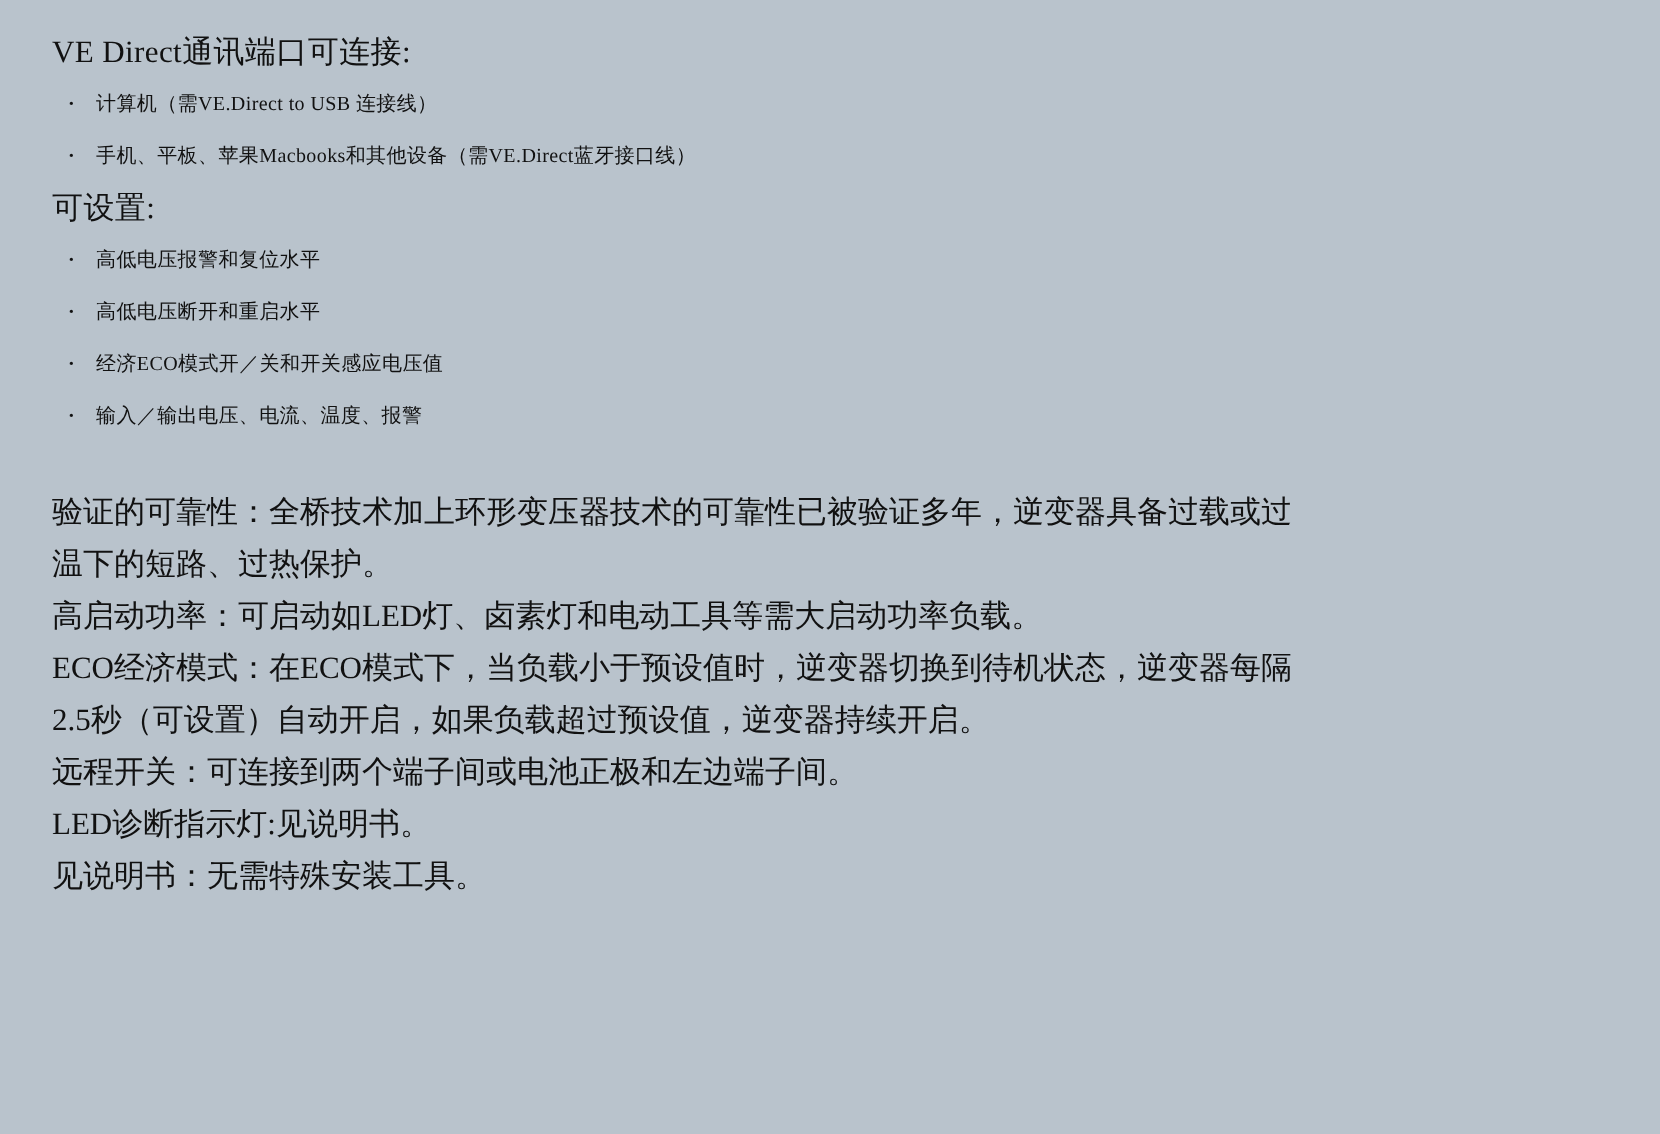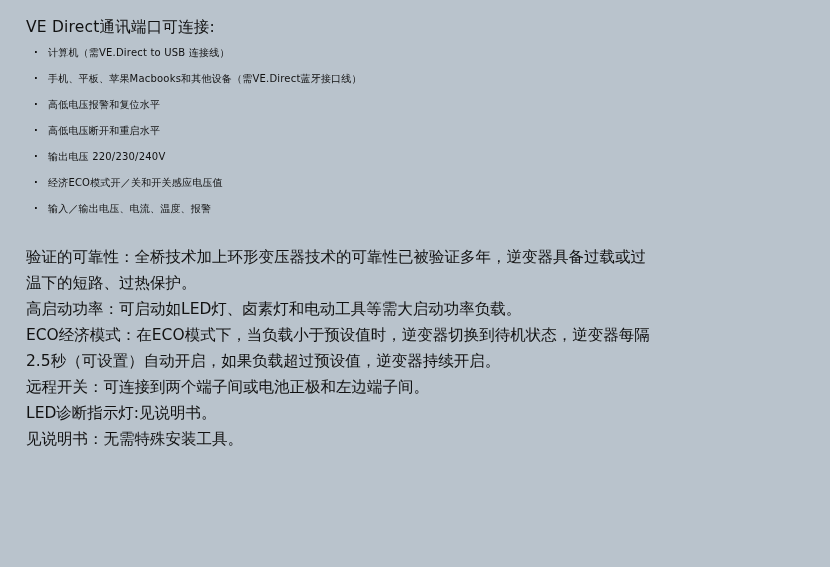--- a/index.html
+++ b/index.html
@@ -13,20 +13,21 @@
     font-family: "DejaVu Sans", sans-serif;
     color: #111111;
     overflow: hidden;
   }
   .page {
     position: relative;
     width: 674px;
     height: 567px;
     box-sizing: border-box;
     padding: 14px 22px 0 26px;
+    font-family: Liberation Serif, serif;
   }
   .line {
     font-size: 10px;
     line-height: 26px;
     letter-spacing: 0.2px;
     white-space: pre-wrap;
   }
   .heading {
     font-size: 15.5px;
     line-height: 26px;
@@ -51,23 +52,23 @@
 </style>
 </head>
 <body>
 
 <div class="page">
 
   <div class="line heading">VE Direct通讯端口可连接:</div>
   <div class="line bullet">计算机（需VE.Direct to USB 连接线）</div>
   <div class="line bullet">手机、平板、苹果Macbooks和其他设备（需VE.Direct蓝牙接口线）</div>
 
+  <div class="line heading">可设置:</div>
   <div class="line bullet">高低电压报警和复位水平</div>
   <div class="line bullet">高低电压断开和重启水平</div>
-  <div class="line bullet">输出电压 220/230/240V</div>
   <div class="line bullet">经济ECO模式开／关和开关感应电压值</div>
   <div class="line bullet">输入／输出电压、电流、温度、报警</div>
 
   <div class="gap"></div>
 
   <div class="para"><span>验证的可靠性：</span><span>全桥技术加上环形变压器技术的可靠性已被验证多年，逆变器具备过载或过温下的短路、过热保护。</span></div>
   <div class="para"><span>高启动功率：</span><span>可启动如LED灯、卤素灯和电动工具等需大启动功率负载。</span></div>
   <div class="para"><span>ECO经济模式：</span><span>在ECO模式下，当负载小于预设值时，逆变器切换到待机状态，逆变器每隔2.5秒（可设置）自动开启，如果负载超过预设值，逆变器持续开启。</span></div>
   <div class="para"><span>远程开关：</span><span>可连接到两个端子间或电池正极和左边端子间。</span></div>
   <div class="para"><span>LED诊断指示灯:</span><span>见说明书。</span></div>

